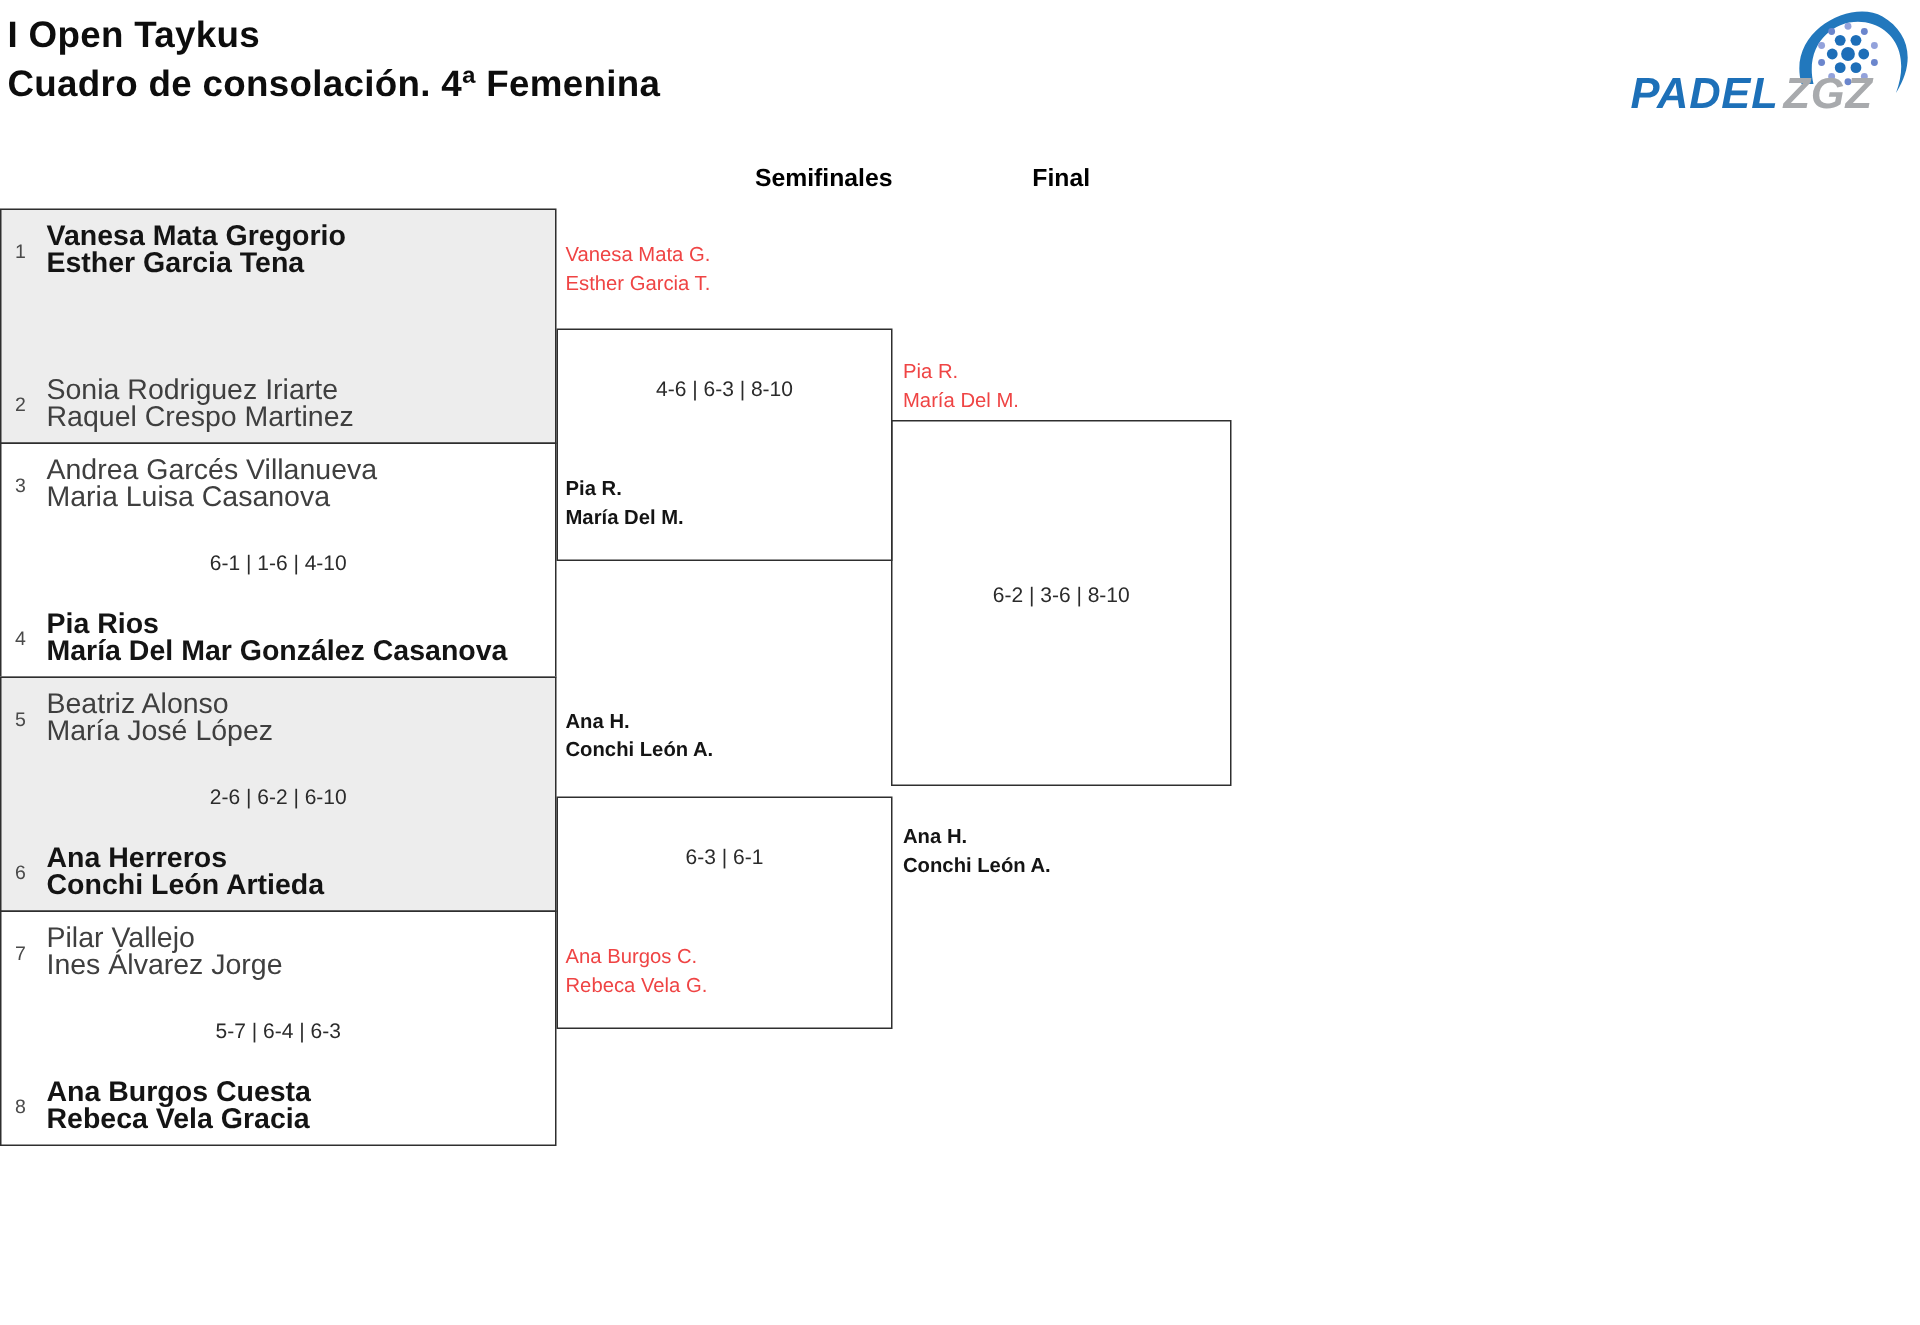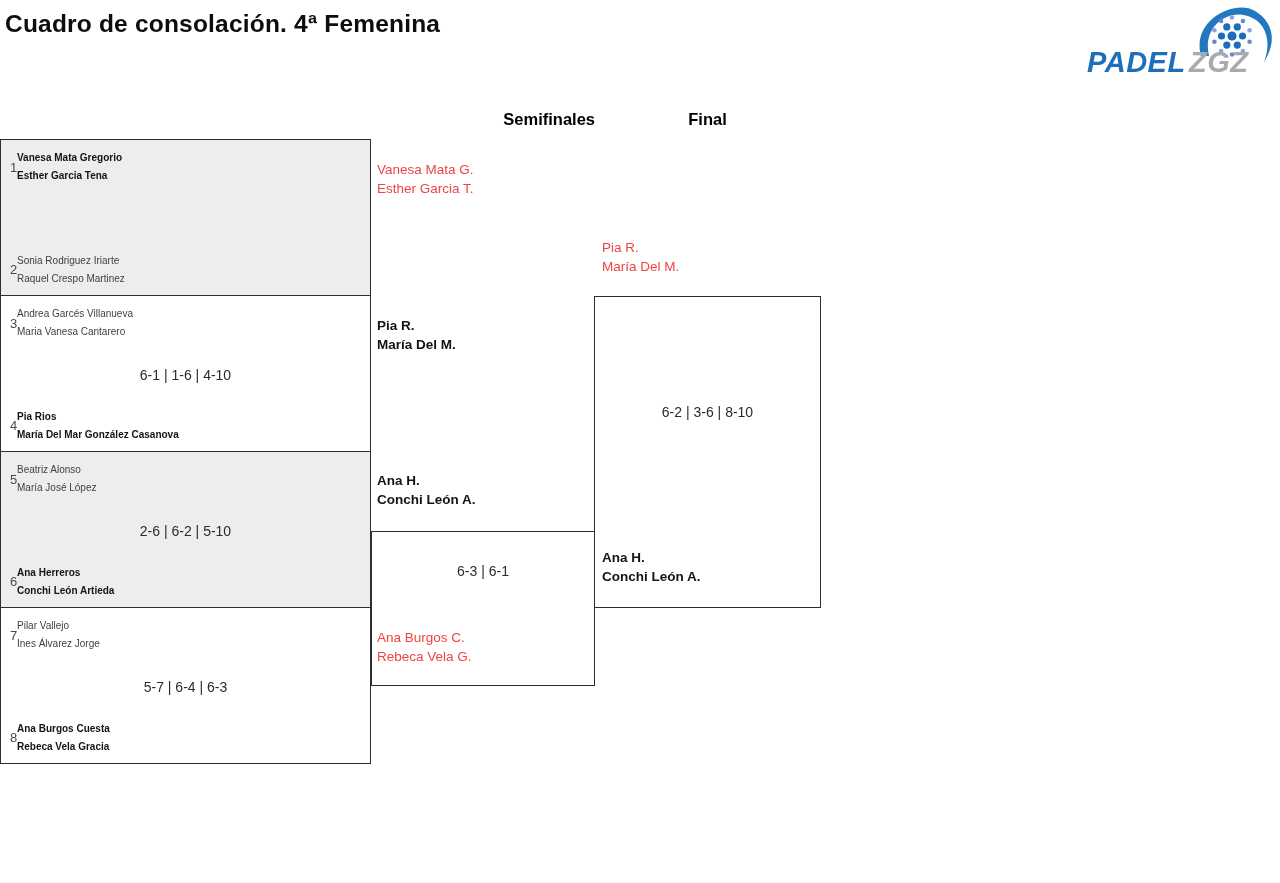--- a/index.html
+++ b/index.html
@@ -19,26 +19,26 @@
   .hdr-sf{left:371px;width:224px;text-align:right;}
   .hdr-f{left:594px;width:227px;}
 
   
   .box{position:absolute;border:1px solid #2e2e2e;box-sizing:border-box;background:transparent;}
   .qf{left:0;width:371px;height:157px;}
   .qf.shaded{background:#ededed;}
   .qf1{top:139px}.qf2{top:295px}.qf3{top:451px}.qf4{top:607px}
   .sf{left:371px;width:224px;height:155px;}
   .sf1{top:219px}.sf2{top:531px}
-  .final-box{left:594px;top:296px;width:227px;height:312px;}
+  .final-box{left:594px;top:280px;width:227px;height:244px;}
 
   .seed{position:absolute;left:9px;font-size:13px;color:#4a4a4a;}
   .seed.s-top{top:20px}.seed.s-bottom{top:122px}
 
-  .team{position:absolute;left:16px;font-size:10px;line-height:18px;color:#3f3f3f;white-space:nowrap;}
+  .team{position:absolute;left:30px;font-size:19px;line-height:18px;color:#3f3f3f;white-space:nowrap;}
   .team.t-top{top:9px}.team.t-bottom{top:112px}
 
   .float-team{position:absolute;font-size:13.5px;line-height:18.5px;color:#ef4444;white-space:nowrap;}
   .winner{font-weight:700;color:#141414;}
 
   .score{position:absolute;left:0;width:100%;text-align:center;font-size:14px;color:#2b2b2b;}
   .qf .score{top:71px;}
   .sf .score{top:31px;}
   .final-box .score{top:107px;}
 
@@ -50,20 +50,21 @@
   .ft-fin-bottom{left:602px;top:549px}
 
   .logo-text{font-family:"Liberation Sans",sans-serif;font-style:italic;font-weight:800;letter-spacing:.5px;}
 </style>
 </head>
 <body>
 
 <div class="stage">
 
   <div class="title">
+    <div>I Open Taykus</div>
     <div>Cuadro de consolación. 4ª Femenina</div>
   </div>
 
   <div class="logo">
     <svg width="192" height="76" viewBox="0 0 192 76">
       <path d="M116,52 C106,16 150,-5 170,7 C187,17 193,36 179,58 C187,37 181,18 163,12 C143,5 117,22 124,52 Z" fill="#2278bd"></path>
       <g>
         <circle cx="147" cy="32" r="4.6" fill="#1d6eb8"></circle>
         <circle cx="157.5" cy="32" r="3.6" fill="#1d6eb8"></circle>
         <circle cx="152.3" cy="41.1" r="3.6" fill="#1d6eb8"></circle>
@@ -100,37 +101,37 @@
     <div class="team t-bottom">
       <div>Sonia Rodriguez Iriarte</div>
       <div>Raquel Crespo Martinez</div>
     </div>
   </div>
 
   <div class="box qf qf2">
     <div class="seed s-top">3</div>
     <div class="team t-top">
       <div>Andrea Garcés Villanueva</div>
-      <div>Maria Vanesa Cantarero</div>
+      <div>Maria Luisa Casanova</div>
     </div>
     <div class="score">6-1 | 1-6 | 4-10</div>
     <div class="seed s-bottom">4</div>
     <div class="team t-bottom winner">
       <div>Pia Rios</div>
       <div>María Del Mar González Casanova</div>
     </div>
   </div>
 
   <div class="box qf qf3 shaded">
     <div class="seed s-top">5</div>
     <div class="team t-top">
       <div>Beatriz Alonso</div>
       <div>María José López</div>
     </div>
-    <div class="score">2-6 | 6-2 | 5-10</div>
+    <div class="score">2-6 | 6-2 | 6-10</div>
     <div class="seed s-bottom">6</div>
     <div class="team t-bottom winner">
       <div>Ana Herreros</div>
       <div>Conchi León Artieda</div>
     </div>
   </div>
 
   <div class="box qf qf4">
     <div class="seed s-top">7</div>
     <div class="team t-top">
@@ -138,20 +139,23 @@
       <div>Ines Álvarez Jorge</div>
     </div>
     <div class="score">5-7 | 6-4 | 6-3</div>
     <div class="seed s-bottom">8</div>
     <div class="team t-bottom winner">
       <div>Ana Burgos Cuesta</div>
       <div>Rebeca Vela Gracia</div>
     </div>
   </div>
 
+  <div class="box sf sf1">
+    <div class="score">4-6 | 6-3 | 8-10</div>
+  </div>
   <div class="box sf sf2">
     <div class="score">6-3 | 6-1</div>
   </div>
 
   <div class="box final-box">
     <div class="score">6-2 | 3-6 | 8-10</div>
   </div>
 
   <div class="float-team ft-sf1-top">
     <div>Vanesa Mata G.</div>

